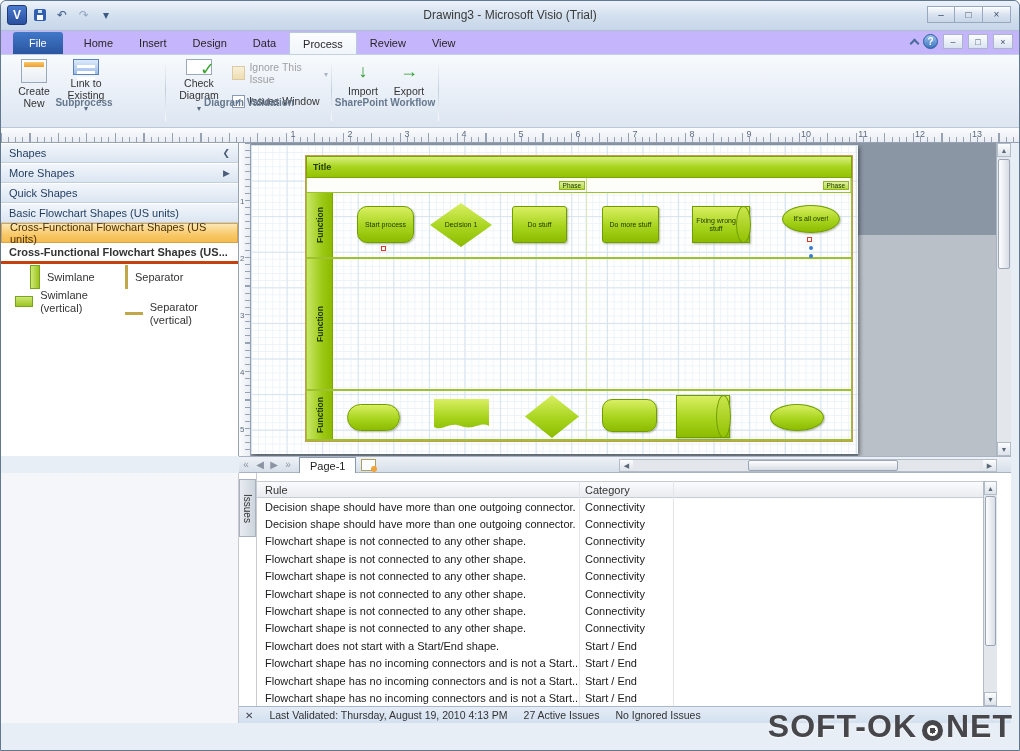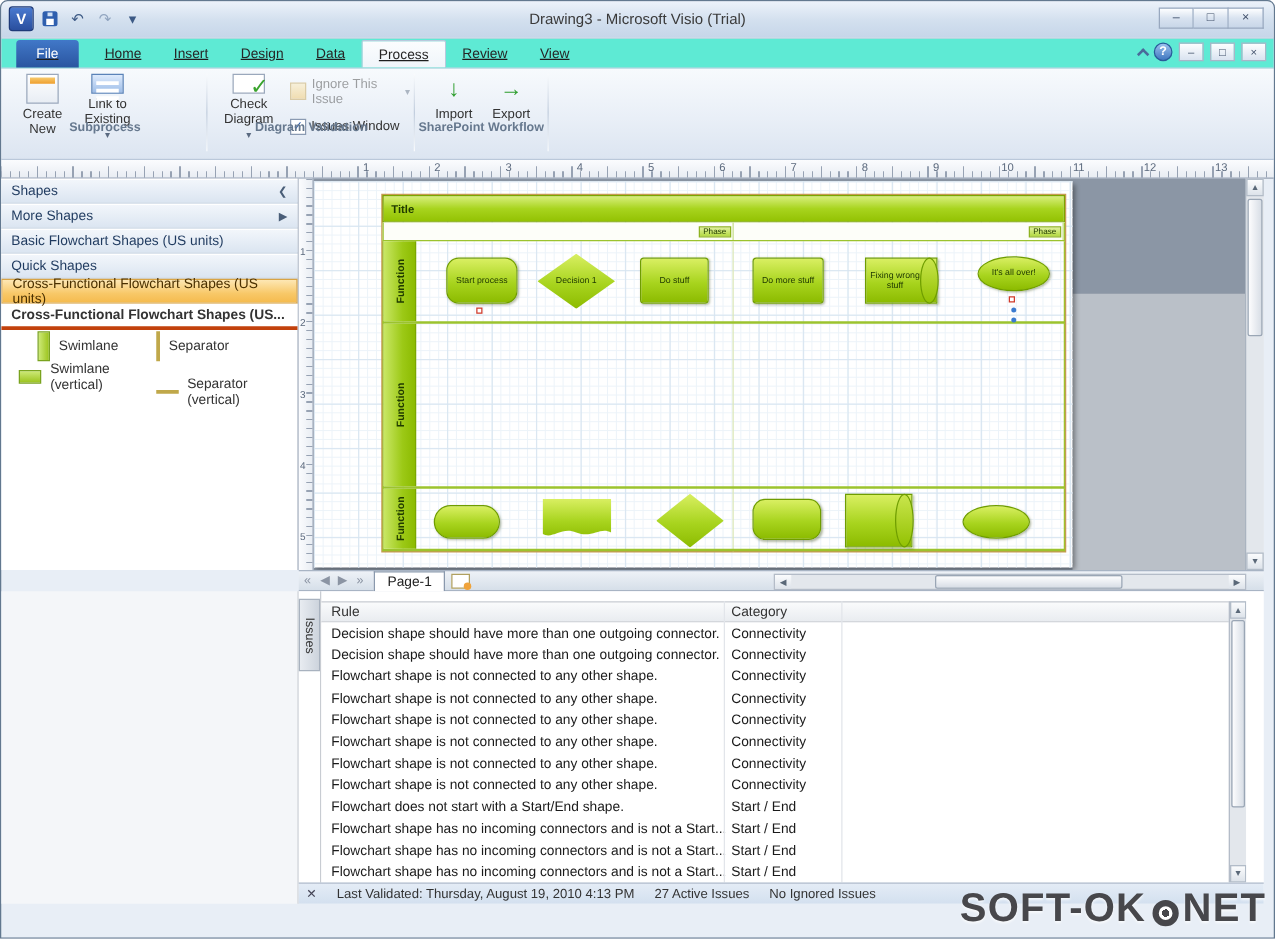--- a/index.html
+++ b/index.html
@@ -16,21 +16,21 @@
   .floppy { width:12px; height:12px; background:#2f5fae; border-radius:2px; position:relative; }
   .floppy::before { content:""; position:absolute; left:4px; top:1px; width:4px; height:3px; background:#cfe0f5; }
   .floppy::after { content:""; position:absolute; left:3px; bottom:1px; width:6px; height:5px; background:#fff; }
   .dim { opacity:.45; }
   .wtitle { position:absolute; left:0; right:0; top:7px; text-align:center; font-size:12px; color:#3a3a3a; }
   .wbtns { position:absolute; right:8px; top:5px; display:flex; }
   .wbtn { width:28px; height:17px; display:flex; align-items:center; justify-content:center; font-size:10px; color:#40506a; background:linear-gradient(#fdfeff,#d9e3f0 50%,#c8d6e8); border:1px solid #98a8bf; }
   .wbtn + .wbtn { border-left:none; }
 
   
-  .tabrow { left:0; top:30px; width:1018px; height:24px; background:#5eead4; border-bottom:1px solid #c3d1e2; display:flex; align-items:flex-end; padding-left:12px;text-decoration:underline; }
+  .tabrow { left:0; top:30px; width:1018px; height:24px; background:#c4b5fd; border-bottom:1px solid #c3d1e2; display:flex; align-items:flex-end; padding-left:12px; }
   .ftab { height:22px; padding:0 16px; background:linear-gradient(#4178c8,#2a55a0); color:#fff; display:flex; align-items:center; border-radius:3px 3px 0 0; margin-right:8px; }
   .rtab { height:22px; padding:0 13px; display:flex; align-items:center; color:#262626; }
   .rtab.active { background:linear-gradient(#fbfdfe,#f0f5fa); border:1px solid #b9c9dd; border-bottom:none; border-radius:2px 2px 0 0; }
   .ribbon-right { position:absolute; right:6px; top:33px; display:flex; align-items:center; gap:5px; }
   .chev { width:7px; height:7px; border-left:2px solid #4a6a9a; border-top:2px solid #4a6a9a; transform:rotate(45deg); margin-top:3px; }
   .helpbtn { width:15px; height:15px; border-radius:50%; background:linear-gradient(#9cc2ee,#3f77c0); color:#fff; font-size:10px; font-weight:bold; display:flex; align-items:center; justify-content:center; border:1px solid #2a5a9a; }
   .wbtn2 { width:20px; height:15px; display:flex; align-items:center; justify-content:center; font-size:9px; color:#40506a; background:linear-gradient(#fdfeff,#d9e3f0); border:1px solid #a8b6c8; }
 
   
   .ribbon { left:0; top:54px; width:1018px; height:73px; background:linear-gradient(#f7fafd,#e9eff7 55%,#dce5f1); border-bottom:1px solid #bac8da; }
@@ -258,24 +258,24 @@
   <div class="abs shapes-panel">
     <div class="sp-row">
       <span>Shapes</span>
       <span class="sp-arrow">❮</span>
     </div>
     <div class="sp-row">
       <span>More Shapes</span>
       <span class="sp-arrow">▶</span>
     </div>
     <div class="sp-row">
+      <span>Quick Shapes</span>
+    </div>
+    <div class="sp-row">
       <span>Basic Flowchart Shapes (US units)</span>
-    </div>
-    <div class="sp-row">
-      <span>Quick Shapes</span>
     </div>
     <div class="sp-row sp-sel">
       <span>Cross-Functional Flowchart Shapes (US units)</span>
     </div>
     <div class="stencil-title">
       <span>Cross-Functional Flowchart Shapes (US...</span>
     </div>
     <div class="stencil-item" style="left:14px;top:122px;margin-left:15px;">
       <span class="st-swim"></span>
       <span>Swimlane</span>

